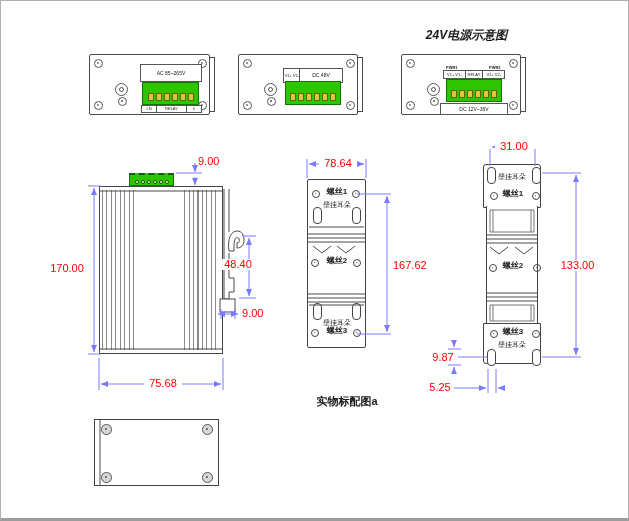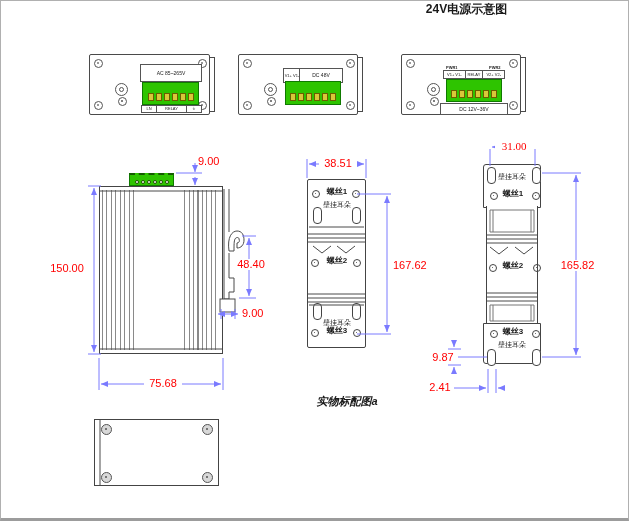--- a/index.html
+++ b/index.html
@@ -1,21 +1,21 @@
 <!DOCTYPE html>
 <html><head>
 <meta charset="utf-8">
 <style>
   html,body{margin:0;padding:0;background:#fff;}
   .page{position:relative;width:629px;height:521px;box-sizing:border-box;
         border:1px solid #b0b0b0;border-bottom:3px solid #9c9c9c;
         background:#fff;font-family:"Liberation Sans",sans-serif;color:#1a1a1a;overflow:hidden;}
   .abs{position:absolute;}
   .ttl{position:absolute;font-weight:bold;font-size:12px;text-align:center;white-space:nowrap;}
-  .cap{position:absolute;font-weight:bold;font-size:11px;text-align:center;white-space:nowrap;font-style:italic;}
+  .cap{position:absolute;font-weight:bold;font-size:11px;text-align:center;white-space:nowrap;}
   .dim{position:absolute;color:#ff0000;font-size:11px;line-height:1;white-space:nowrap;text-align:center;}
   .dim.bg{background:#fff;padding:0 1px;}
   .panel{position:absolute;background:#fff;border:1.5px solid #4a4a4a;border-radius:2px;}
   .flange{position:absolute;width:6px;height:53px;background:#fff;border:1px solid #4a4a4a;border-left:none;}
   .scr{position:absolute;width:7px;height:7px;border:1px solid #555;border-radius:50%;}
   .scr::after{content:"";position:absolute;left:2px;top:2px;width:2px;height:2px;border-radius:50%;background:#777;}
   .gnd{position:absolute;width:11px;height:11px;border:1px solid #555;border-radius:50%;}
   .gnd::after{content:"";position:absolute;left:3px;top:3px;width:3px;height:3px;border:1px solid #555;border-radius:50%;}
   .gnd2{position:absolute;width:7px;height:7px;border:1px solid #555;border-radius:50%;}
   .gnd2::after{content:"";position:absolute;left:2px;top:2px;width:2px;height:2px;background:#555;border-radius:50%;}
@@ -47,21 +47,21 @@
          box-sizing:border-box;background:#fff;}
   .bscr{position:absolute;width:9px;height:9px;border:1px solid #555;border-radius:50%;background:#d8d8d8;}
   .bscr::after{content:"";position:absolute;left:2.5px;top:2.5px;width:2px;height:2px;background:#555;border-radius:50%;}
   svg.overlay{position:absolute;left:0;top:0;pointer-events:none;}
 </style>
 </head>
 <body>
 
 <div class="page">
 
-  <div class="ttl" style="left:408px;top:0;width:115px;">24V电源示意图</div>
+  <div class="ttl" style="left:408px;top:26px;width:115px;font-style:italic;">24V电源示意图</div>
 
   <div class="flange" style="left:207px;top:56px;"></div>
   <div class="panel" style="left:88px;top:53px;width:119px;height:59px;">
     <div class="scr" style="left:4px;top:4px;"></div>
     <div class="scr" style="left:108px;top:4px;"></div>
     <div class="scr" style="left:4px;top:46px;"></div>
     <div class="scr" style="left:108px;top:46px;"></div>
     <div class="gnd" style="left:25px;top:28px;"></div>
     <div class="gnd2" style="left:28px;top:42px;"></div>
     <div class="lblbox f5" style="left:50px;top:9px;width:60px;height:16px;">AC 85~265V</div>
@@ -245,24 +245,24 @@
       <line x1="453" y1="373" x2="453" y2="366" marker-end="url(#ae)"></line>
       <path d="M447,348 H460 M447,364 H460 M457,356 H486"></path>
 
       <path d="M487,368 V392 M495,368 V392"></path>
       <line x1="453" y1="387" x2="485" y2="387" marker-end="url(#ae)"></line>
       <line x1="504" y1="387" x2="497" y2="387" marker-end="url(#ae)"></line>
     </g>
   </svg>
 
   <div class="dim" style="left:197px;top:155px;">9.00</div>
-  <div class="dim" style="left:42px;top:262px;width:48px;">150.00</div>
-  <div class="dim bg" style="left:231px;top:258px;width:36px;">48.40</div>
+  <div class="dim" style="left:42px;top:262px;width:48px;">170.00</div>
+  <div class="dim bg" style="left:218px;top:258px;width:36px;">48.40</div>
   <div class="dim" style="left:241px;top:307px;">9.00</div>
   <div class="dim bg" style="left:143px;top:377px;width:36px;">75.68</div>
-  <div class="dim bg" style="left:318px;top:157px;width:36px;">38.51</div>
+  <div class="dim bg" style="left:318px;top:157px;width:36px;">78.64</div>
   <div class="dim" style="left:392px;top:259px;">167.62</div>
-  <div class="dim bg" style="left:494px;top:140px;width:36px;font-family:Liberation Serif, serif;">31.00</div>
-  <div class="dim bg" style="left:555px;top:259px;width:41px;">165.82</div>
+  <div class="dim bg" style="left:494px;top:140px;width:36px;">31.00</div>
+  <div class="dim bg" style="left:555px;top:259px;width:41px;">133.00</div>
   <div class="dim" style="left:429px;top:351px;width:26px;">9.87</div>
-  <div class="dim" style="left:426px;top:381px;width:26px;">2.41</div>
+  <div class="dim" style="left:426px;top:381px;width:26px;">5.25</div>
 
 </div>
 
 </body></html>

